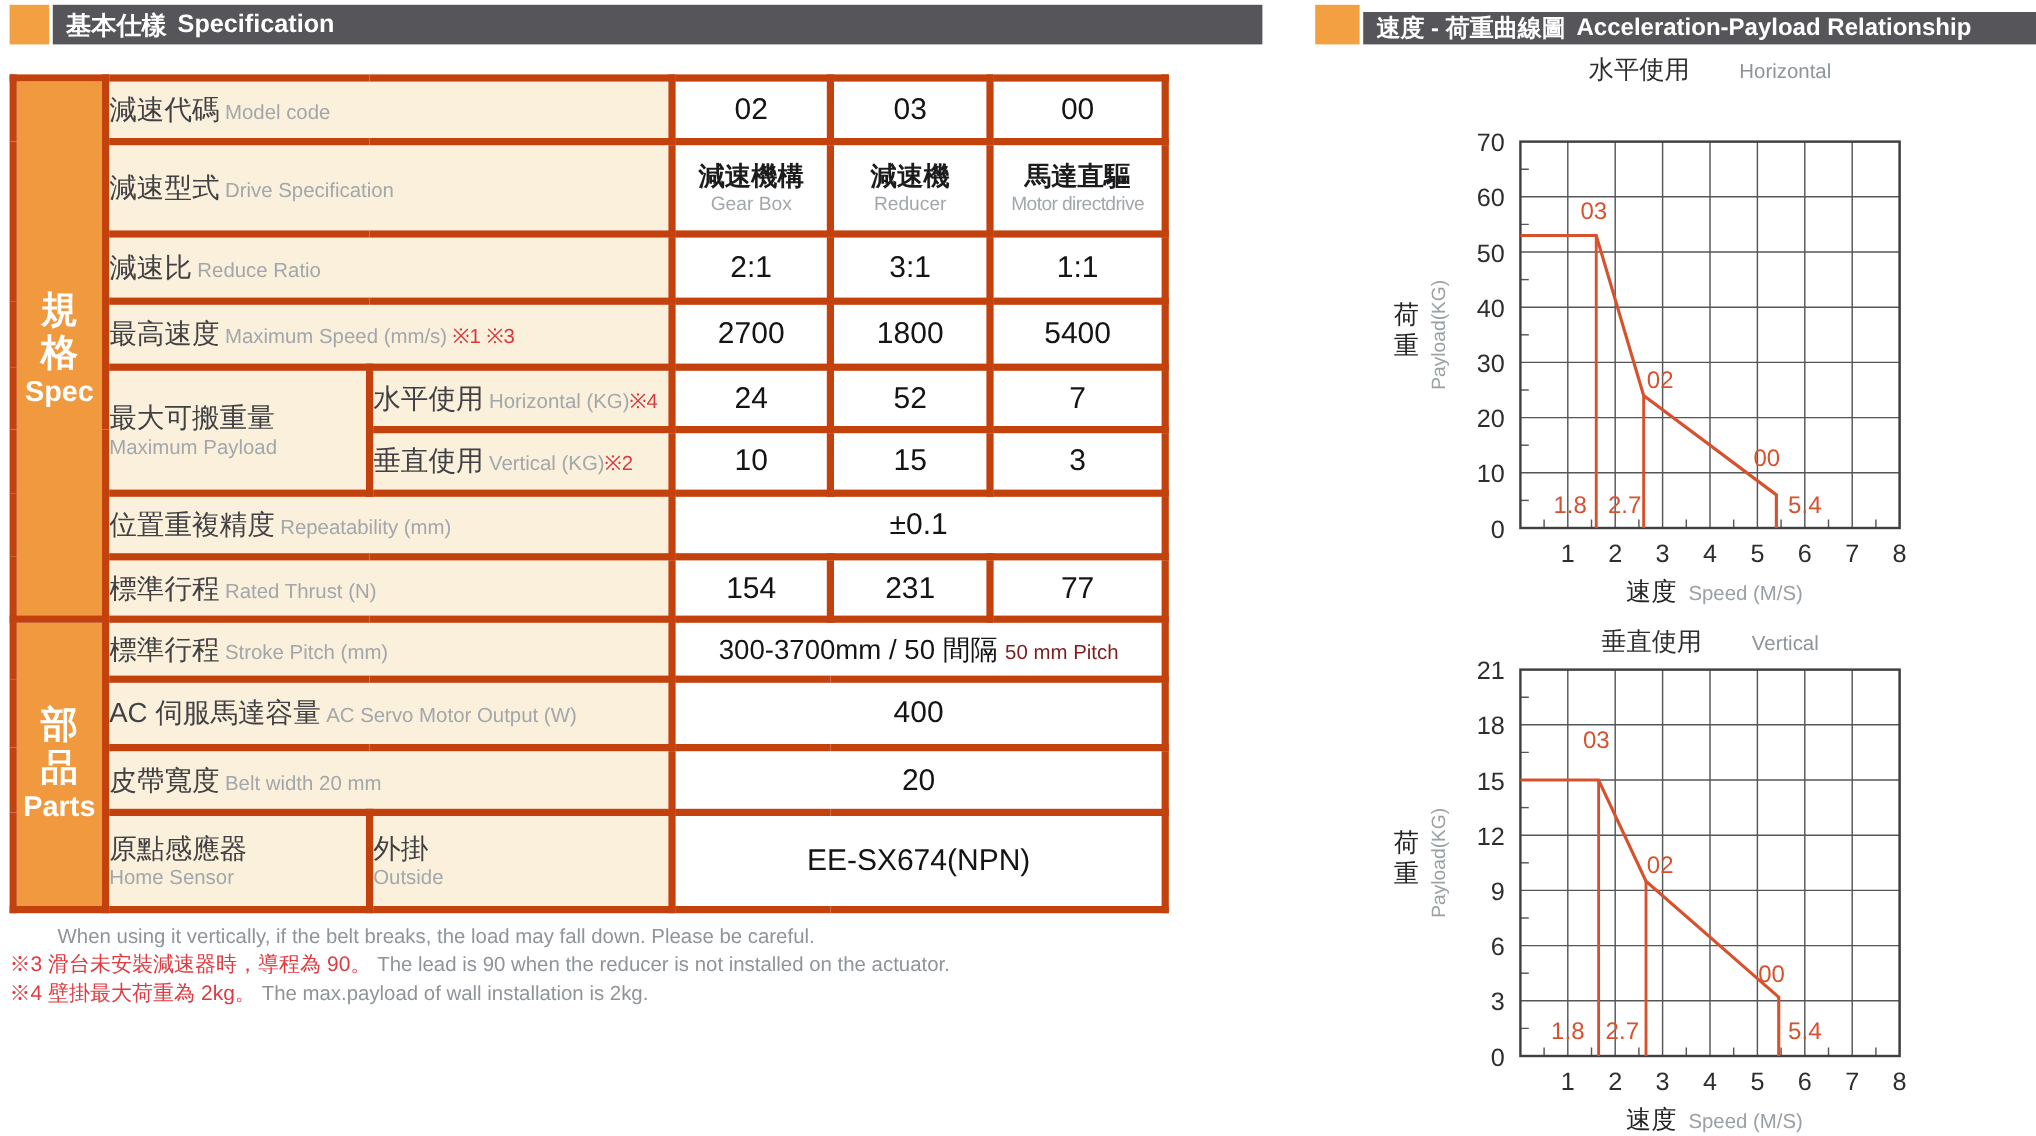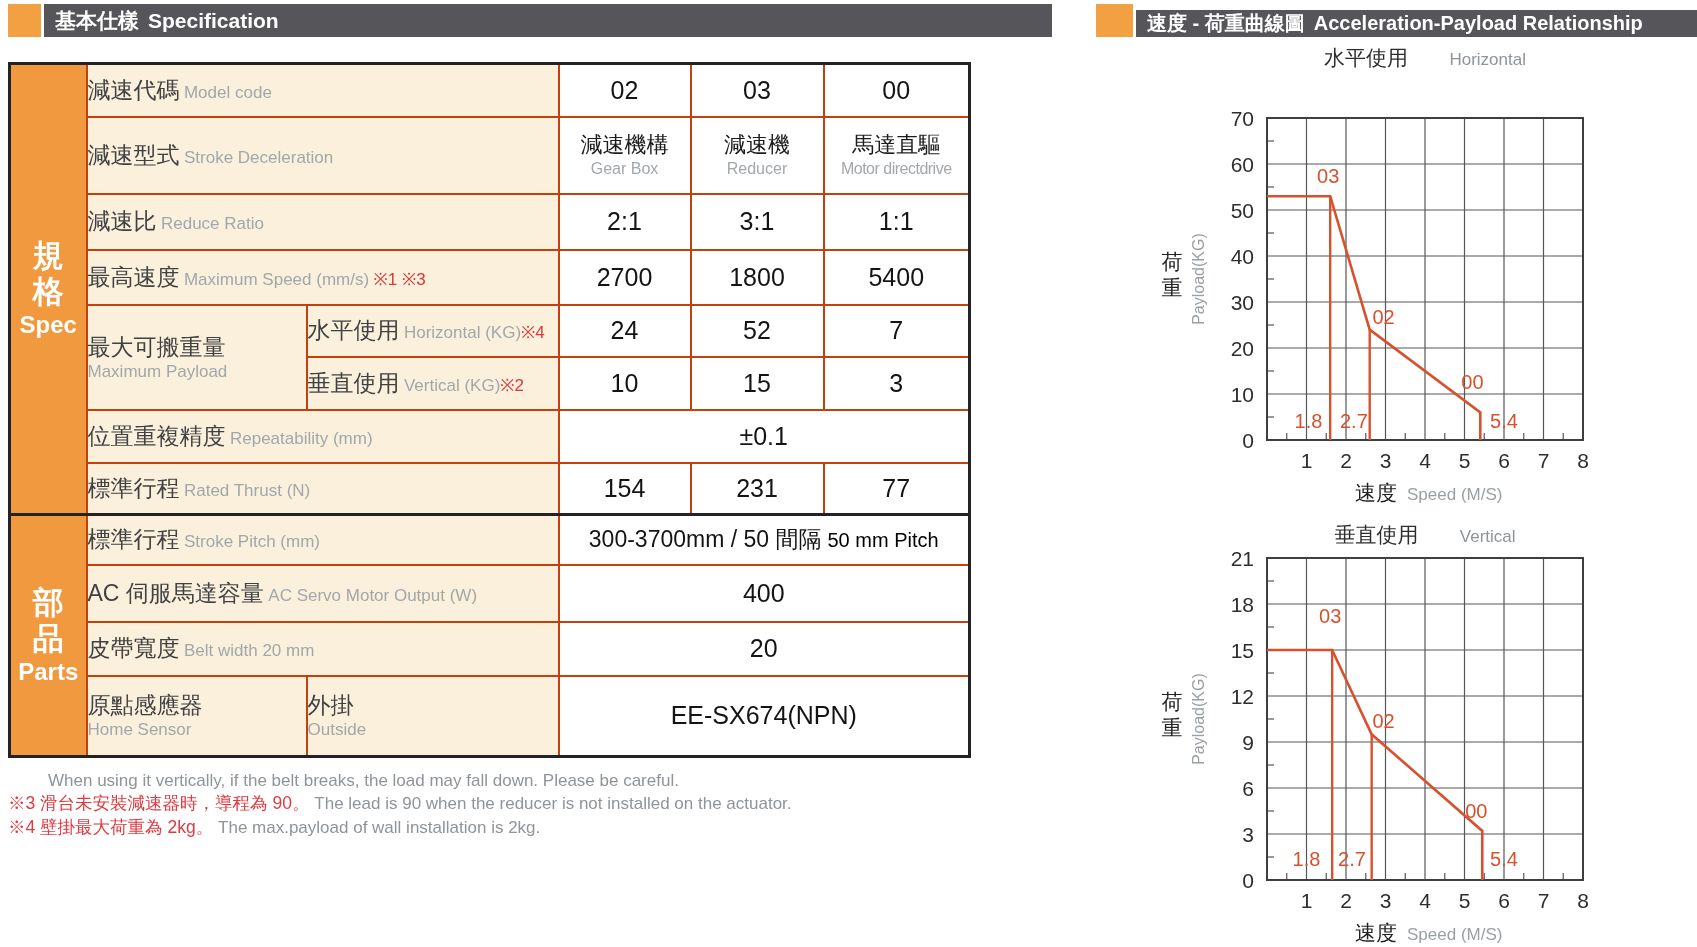--- a/index.html
+++ b/index.html
@@ -9,33 +9,33 @@
   
   .sec-hdr{position:absolute;display:flex;height:33px;}
   .sq{width:33px;height:33px;background:#F2A041;margin-right:3px;flex:0 0 auto;}
   .bar{flex:1;background:#55555A;color:#fff;display:flex;align-items:center;
        padding-left:11px;font-size:21px;font-weight:bold;white-space:nowrap;}
   .bar .hdr-en{margin-left:9px;}
 
   
   table.spec{position:absolute;left:8px;top:62px;width:960px;border-collapse:collapse;
              table-layout:fixed;border:3px solid #232325;}
-  table.spec td{border:2px solid #c2410c;padding:0;overflow:hidden;}
+  table.spec td{border:6px solid #c2410c;padding:0;overflow:hidden;}
   td.side{background:#F0993F;color:#fff;text-align:center;vertical-align:middle;}
   .side-zh{font-size:31px;line-height:36px;font-weight:bold;}
   .side-en{font-size:24px;line-height:30px;font-weight:bold;}
   td.lbl{background:#FBF0DC;vertical-align:middle;padding:2px 8px 2px 14px;}
   td.lbl2{background:#FBF0DC;vertical-align:middle;padding:2px 8px 2px 10px;margin-top:12px;}
   .zh{font-size:23px;color:#414143;}
   .en{font-size:17px;color:#A2A7AB;}
   .mark{font-size:17px;color:#D9383E;}
   td.val{background:#fff;text-align:center;vertical-align:middle;font-size:25px;color:#141414;}
-  .vzh{display:block;font-size:22px;color:#1c1c1e;line-height:27px;}
+  .vzh{display:block;font-size:22px;color:#1c1c1e;line-height:27px;font-weight:bold;}
   .ven{display:block;font-size:16px;color:#A2A7AB;line-height:21px;}
-  .stroke-en{font-size:20px;color:#000000;margin-left:6px;}
+  .stroke-en{font-size:17px;color:#7f1d1d;margin-left:6px;}
   tr.sec2 td{border-top:3px solid #232325;}
   .lbl-stack .zh{display:block;line-height:28px;}
   .lbl-stack .en{display:block;line-height:21px;}
 
   
   .footnotes{position:absolute;left:8px;top:769px;font-size:17.5px;line-height:22.4px;white-space:nowrap;}
   .fn-red{color:#E03A40;}
   .fn-gray{color:#8F9499;font-size:17px;}
   .fn-indent{padding-left:40px;}
 
@@ -78,21 +78,21 @@
         <span class="zh">減速代碼</span>
         <span class="en">Model code</span>
       </td>
       <td class="val">02</td>
       <td class="val">03</td>
       <td class="val">00</td>
     </tr>
     <tr style="height:77px">
       <td class="lbl" colspan="2">
         <span class="zh">減速型式</span>
-        <span class="en">Stroke Deceleration</span>
+        <span class="en">Drive Specification</span>
       </td>
       <td class="val">
         <span class="vzh">減速機構</span>
         <span class="ven">Gear Box</span>
       </td>
       <td class="val">
         <span class="vzh">減速機</span>
         <span class="ven">Reducer</span>
       </td>
       <td class="val">

